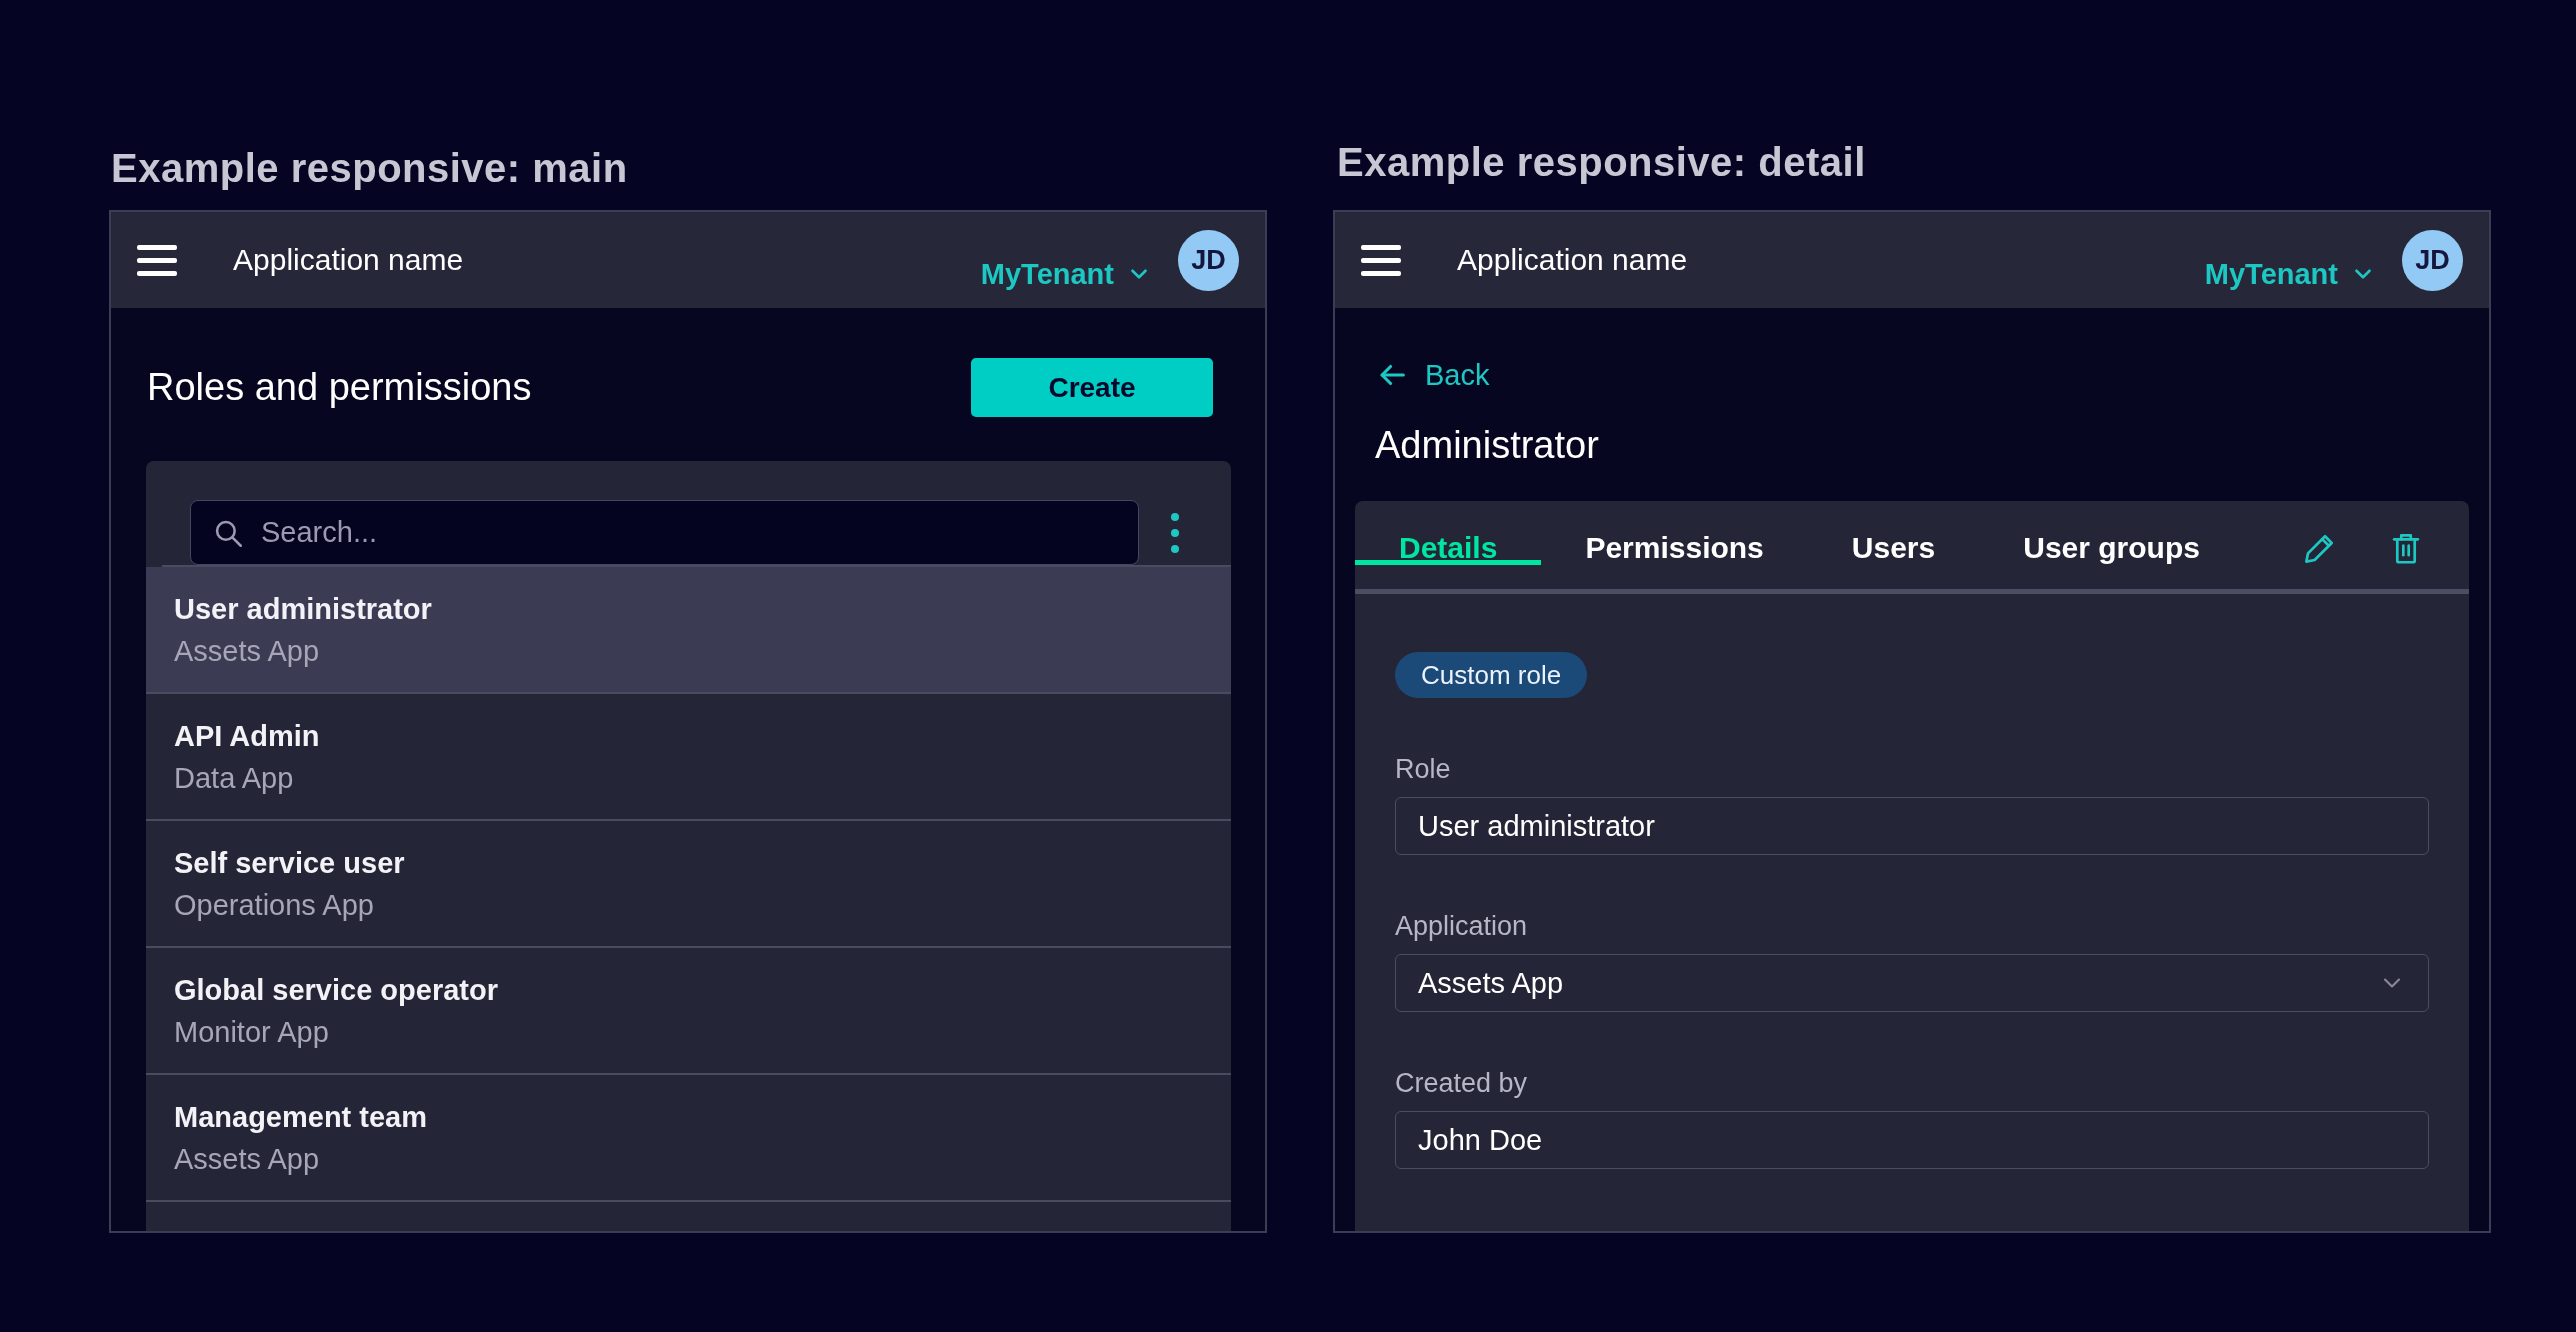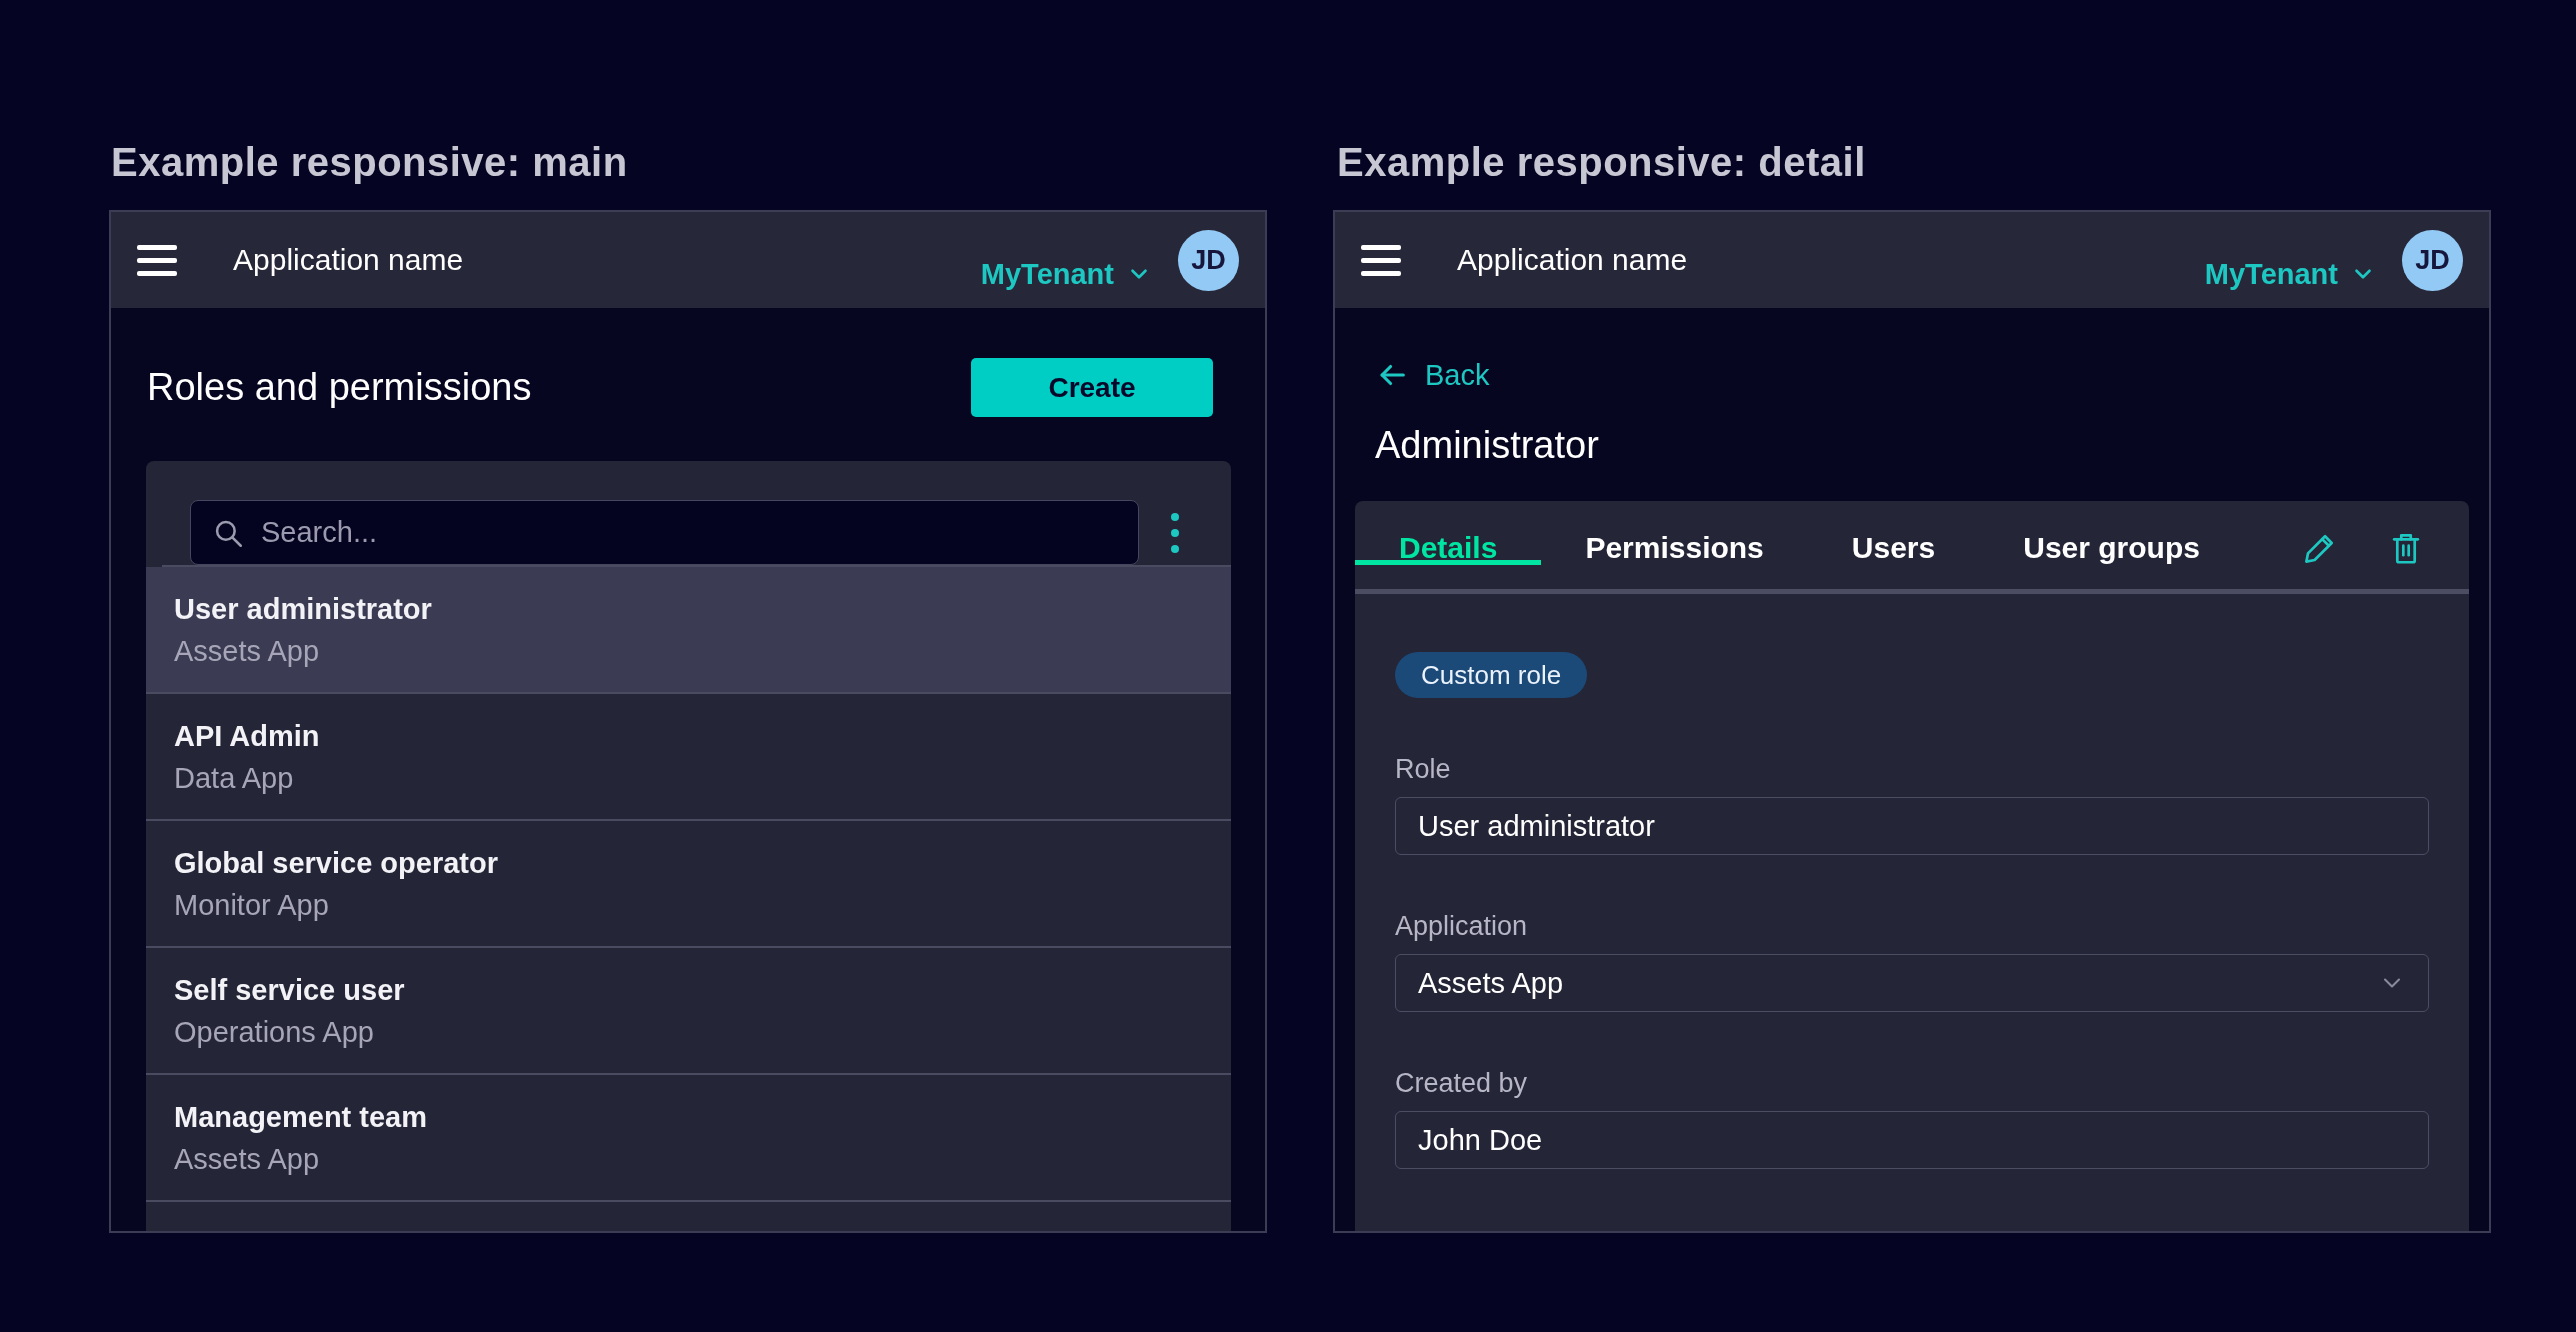--- a/index.html
+++ b/index.html
@@ -9,21 +9,21 @@
     background: #060423;
     font-family: "Liberation Sans", "DejaVu Sans", sans-serif;
     position: relative;
     overflow: hidden;
   }
   .page-heading {
     position: absolute;
     font-size: 40px; font-weight: 700; color: #C7C6D3;
     letter-spacing: 0.5px;
   }
-  #heading-left  { left: 111px; top: 107px; }
+  #heading-left  { left: 111px; top: 113px; }
   #heading-right { left: 1337px; top: 107px; }
 
   
   .device-card {
     position: absolute;
     top: 210px; width: 1158px; height: 1023px;
     background: #070620;
     border: 2px solid #3C3D55;
     overflow: hidden;
   }
@@ -211,26 +211,26 @@
 
     <div class="role-item selected">
       <div class="role-title">User administrator</div>
       <div class="role-subtitle">Assets App</div>
     </div>
     <div class="role-item">
       <div class="role-title">API Admin</div>
       <div class="role-subtitle">Data App</div>
     </div>
     <div class="role-item">
+      <div class="role-title">Self service user</div>
+      <div class="role-subtitle">Operations App</div>
+    </div>
+    <div class="role-item">
       <div class="role-title">Global service operator</div>
       <div class="role-subtitle">Monitor App</div>
-    </div>
-    <div class="role-item">
-      <div class="role-title">Self service user</div>
-      <div class="role-subtitle">Operations App</div>
     </div>
     <div class="role-item">
       <div class="role-title">Management team</div>
       <div class="role-subtitle">Assets App</div>
     </div>
     <div class="role-item">
       <div class="role-title">Machine user administrator</div>
     </div>
   </div>
 </section>

